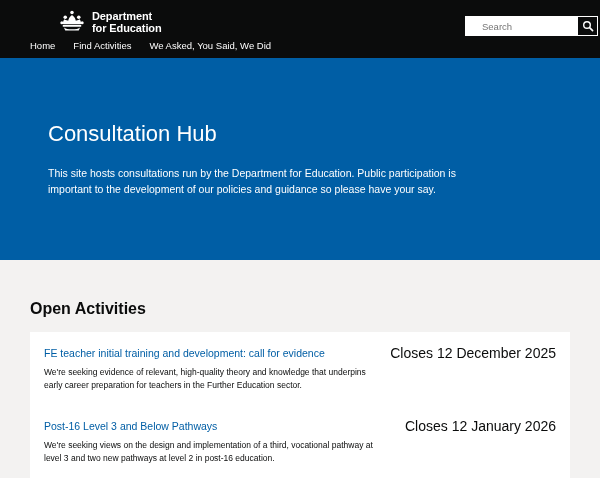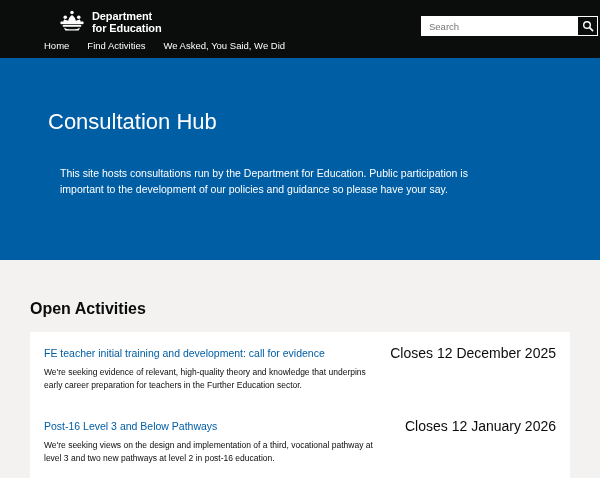--- a/index.html
+++ b/index.html
@@ -43,48 +43,48 @@
     color: #ffffff;
     padding-top: 1px;
     letter-spacing: -0.1px;
   }
   .search-area {
     display: flex;
     align-items: center;
     padding-top: 8px;
   }
   .search-input {
-    width: 157px;
+    width: 113px;
     height: 20px;
     border: 1px solid #ffffff;
     background: #ffffff;
     color: #505a5f;
     font-size: 9.5px;
     font-family: "Liberation Sans", sans-serif;
-    padding: 0 7px;
+    padding: 0 16px;
     outline: none;
   }
   .search-button {
     width: 20px;
     height: 20px;
     background: #0b0c0c;
     border: 1px solid #ffffff;
     border-left: none;
     display: flex;
     align-items: center;
     justify-content: center;
     cursor: pointer;
     padding: 0;
   }
   .search-button svg { display: block; }
 
   
   .nav-bar {
     background: #0b0c0c;
-    padding: 4px 30px 7px 44px;
+    padding: 4px 30px 7px 30px;
   }
   .nav-list {
     display: flex;
     align-items: center;
     gap: 18px;
   }
   .nav-item {
     color: #ffffff;
     font-size: 9.5px;
     text-decoration: none;
@@ -104,21 +104,21 @@
   }
   .hero-title {
     font-size: 22px;
     font-weight: normal;
     margin: 0 0 18px 0;
     line-height: 26px;
   }
   .hero-text {
     font-size: 10.5px;
     line-height: 16px;
-    margin: 12px;
+    margin: 0;
     max-width: 440px;
   }
 
   
   .content-wrap {
     background: #f3f2f1;
     min-height: 215px;
     padding: 0 30px;
   }
   .section-title {

